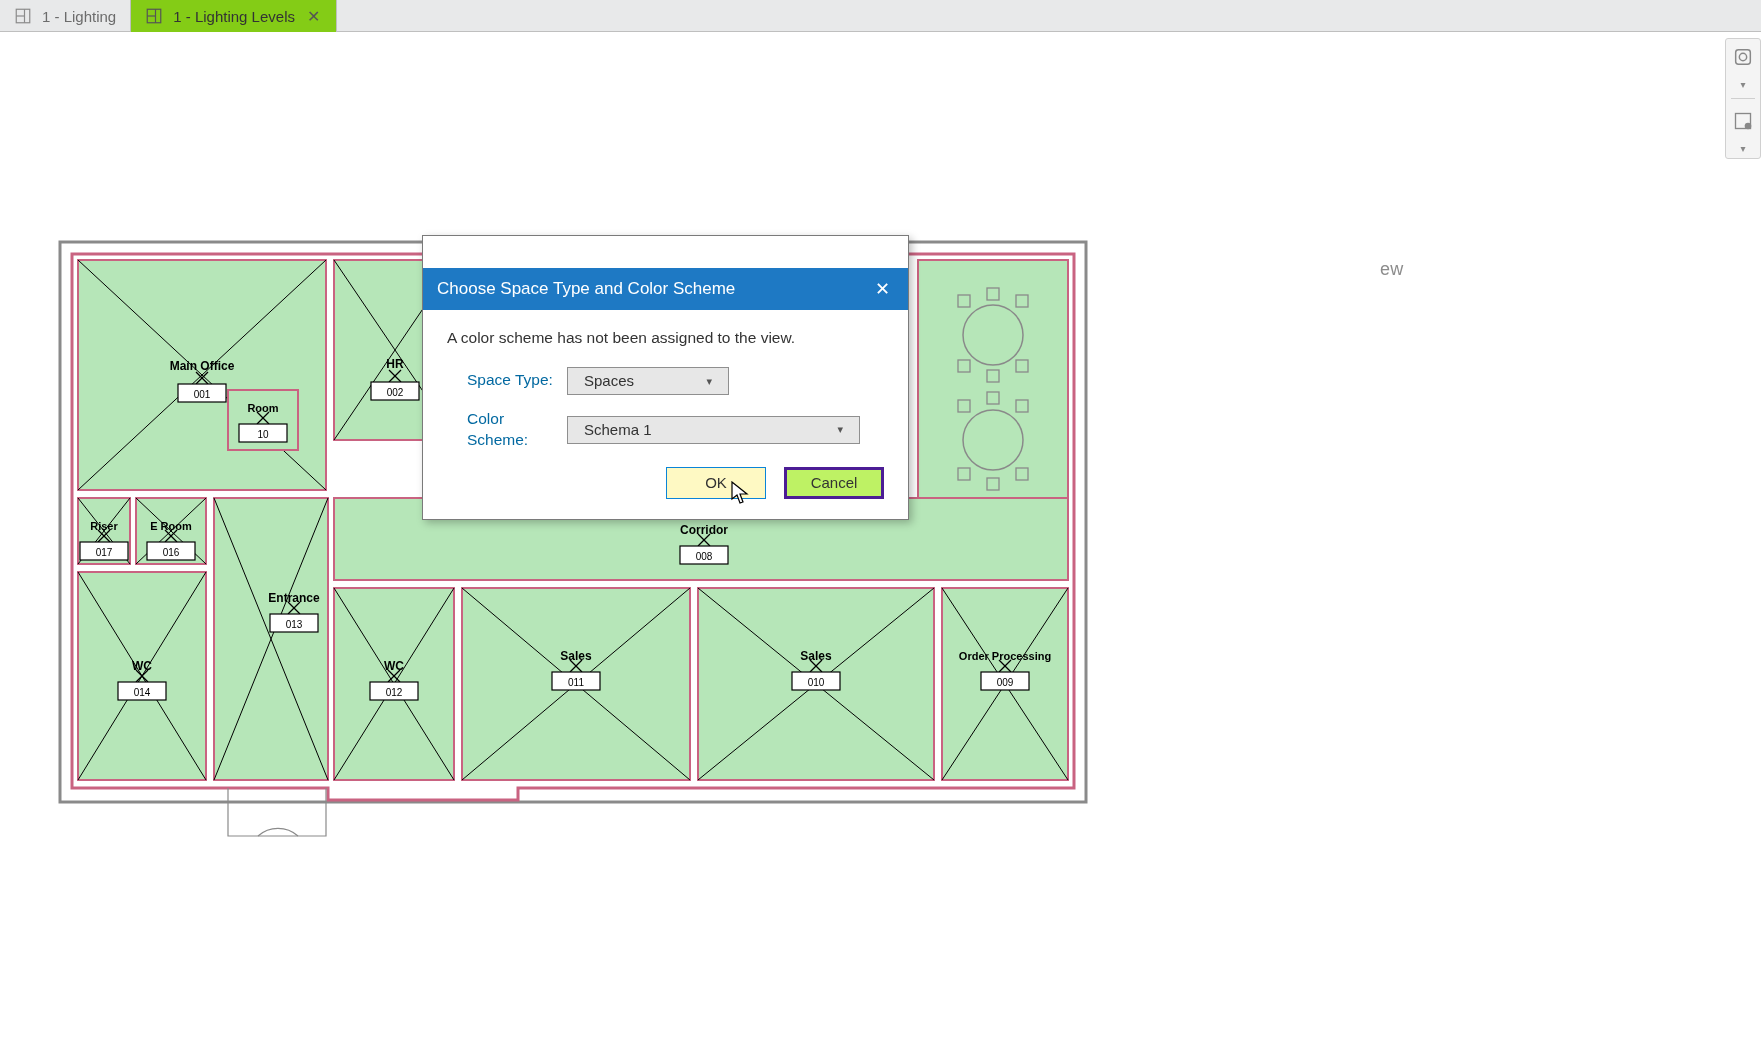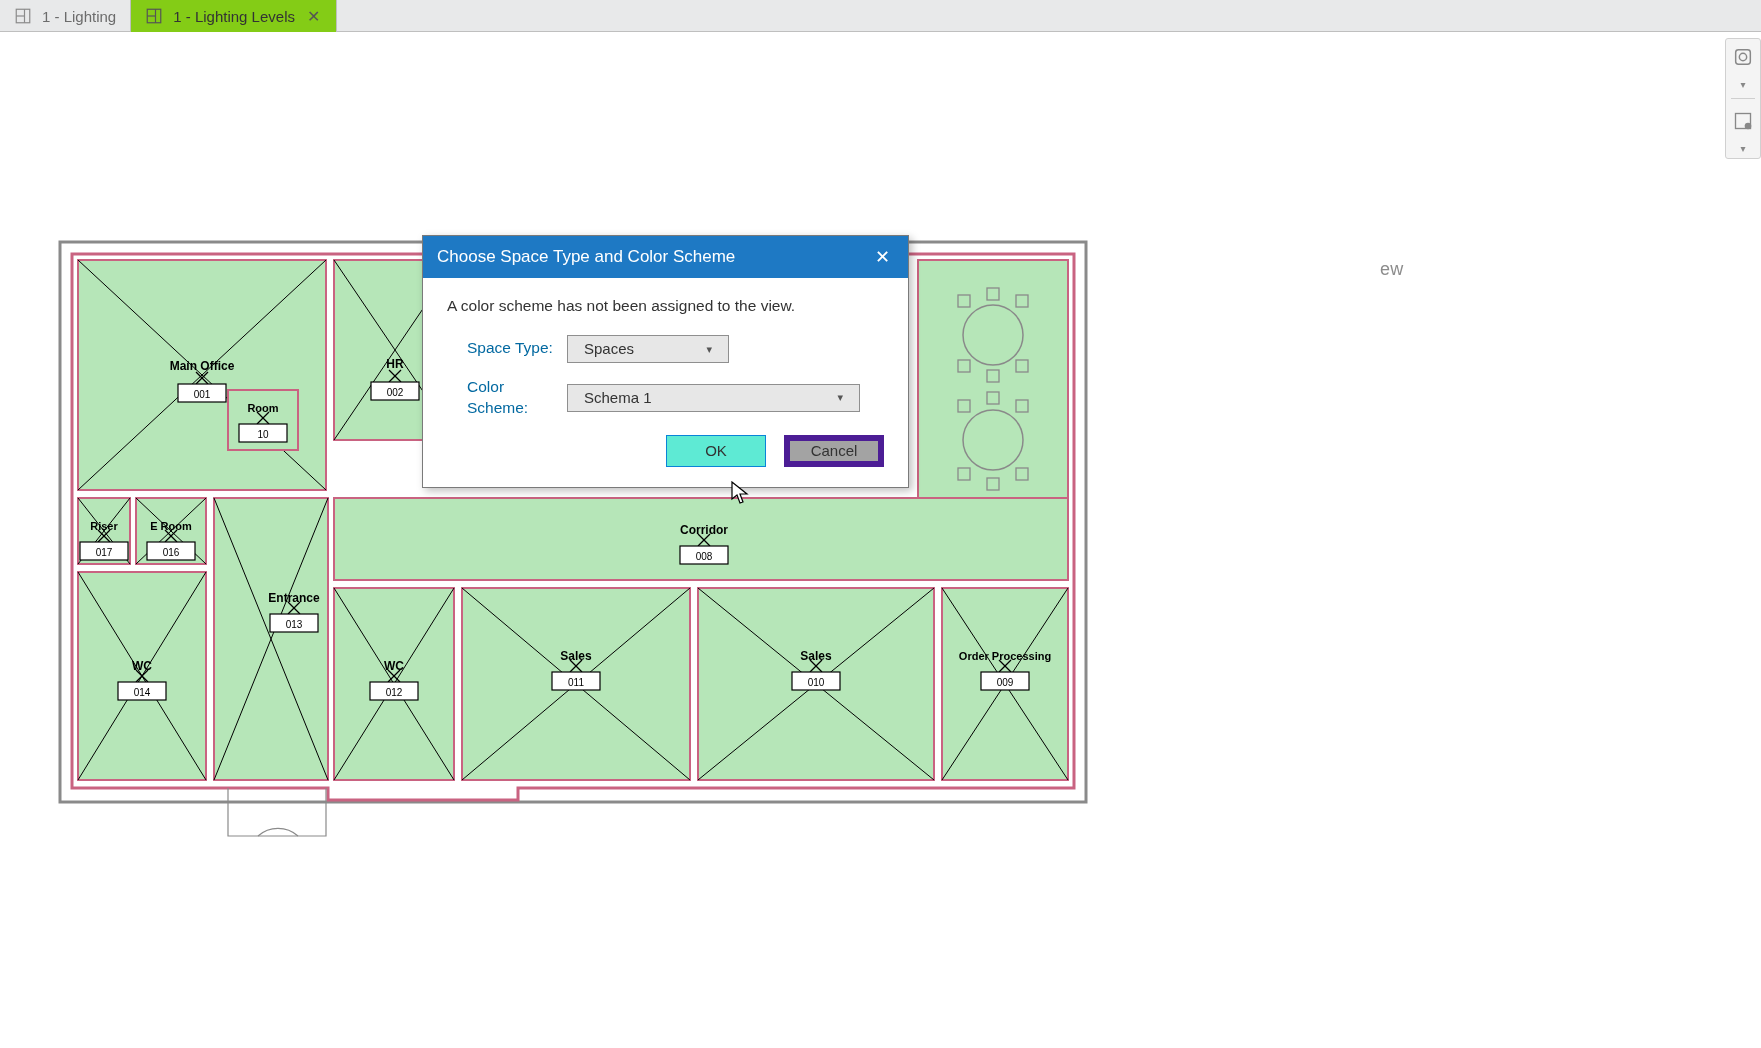--- a/index.html
+++ b/index.html
@@ -125,20 +125,21 @@
     z-index: 50;
   }
   .dialog-title {
     background: #1e79c4;
     color: #ffffff;
     font-size: 17px;
     padding: 10px 14px;
     display: flex;
     align-items: center;
     justify-content: space-between;
+    margin-top: 32px;
   }
   .dialog-close {
     font-size: 18px;
     cursor: pointer;
     padding: 0 4px;
     color: #ffffff;
   }
   .dialog-body {
     padding: 18px 24px 20px 24px;
     color: #333;
@@ -175,31 +176,31 @@
   .select.color { width: 293px; }
   .dialog-buttons {
     display: flex;
     justify-content: flex-end;
     gap: 18px;
     margin-top: 16px;
   }
   .btn {
     width: 100px;
     height: 32px;
-    border: 6px solid #4c1d95;
-    background: #a3a3a3;
+    border: 3px solid #4c1d95;
+    background: #bef264;
     display: flex;
     align-items: center;
     justify-content: center;
     cursor: pointer;
     font-size: 15px;
   }
   .btn.primary {
     border: 1.5px solid #0a84d8;
-    background: #5eead4;
+    background: #fef9c3;
   }
 
   
   .cursor {
     position: absolute;
     left: 731px;
     top: 481px;
     z-index: 60;
     pointer-events: none;
   }

